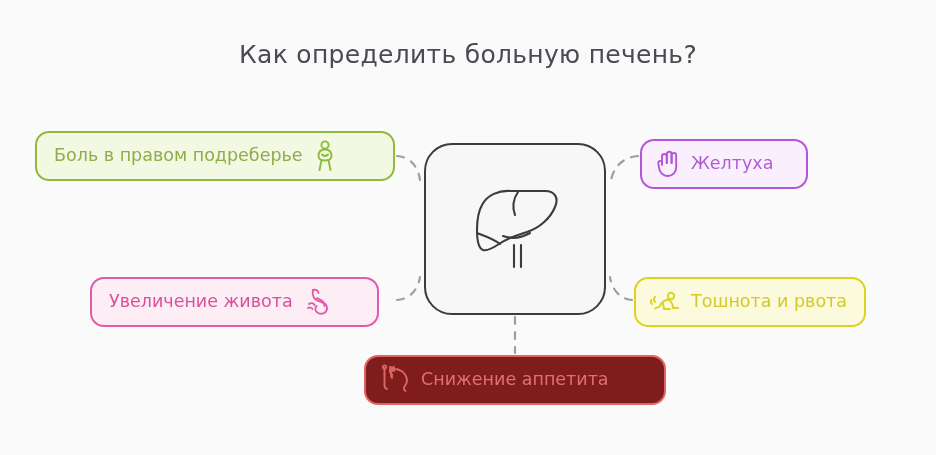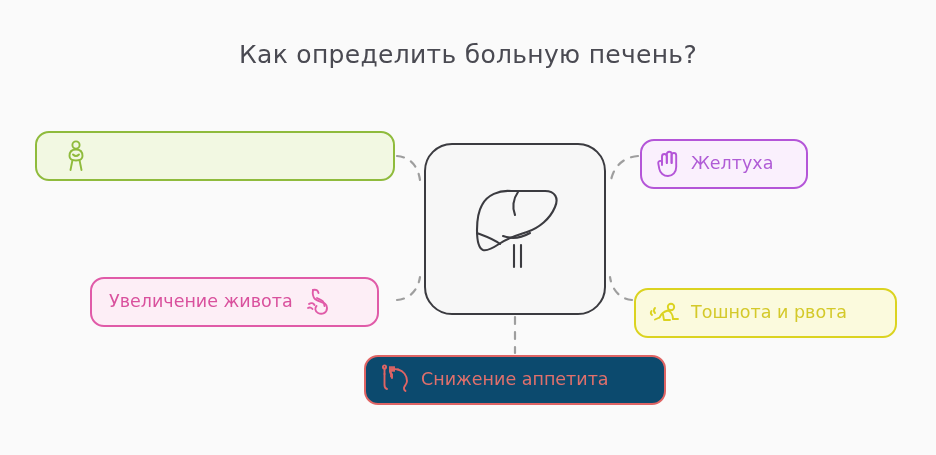--- a/index.html
+++ b/index.html
@@ -93,21 +93,21 @@
   .pill.icon-right { justify-content: flex-start; padding: 0 14px 0 17px; }
   .pill.icon-right .pill-icon { margin-left: 11px; }
   
   .pill.icon-left { justify-content: flex-start; padding: 0 20px 0 13px; }
   .pill.icon-left .pill-icon { margin-right: 10px; }
 
   
   #pill-pain      { left: 35px;  top: 131px; width: 360px; }
   #pill-jaundice  { left: 640px; top: 131px; width: 168px; }
   #pill-belly     { left: 90px; top: 277px; width: 289px; }
-  #pill-nausea    { left: 634px; top: 277px; width: 263px; margin-top: 11px; }
+  #pill-nausea    { left: 634px; top: 277px; width: 232px; }
   #pill-appetite  { left: 364px; top: 355px; width: 302px; }
 </style>
 </head>
 <body>
 
 <div id="stage">
 
   <div id="title">Как определить больную печень?</div>
 
   <svg id="connectors" viewBox="0 0 936 455" xmlns="http://www.w3.org/2000/svg">
@@ -130,20 +130,21 @@
         <path d="M40 55 C 48 58, 58 57, 67 52"></path>
         <path d="M14 52 C 22 55, 31 58, 37 63"></path>
         <path d="M55 11 C 50 18, 49 27, 52 34"></path>
         <path d="M51 64 L 51 86"></path>
         <path d="M58 64 L 58 86"></path>
       </g>
     </svg>
   </div>
 
   <div class="pill icon-right" id="pill-pain" style="border-color:#8fbb3c; background:#f2f8e2; color:#8fad49;">
+    <span class="pill-label">Боль в правом подреберье</span>
     <span class="pill-icon">
       <svg width="22" height="32" viewBox="0 0 22 32" xmlns="http://www.w3.org/2000/svg">
         <g fill="none" stroke="#8fbb3c" stroke-width="1.9" stroke-linecap="round" stroke-linejoin="round">
           <circle cx="11" cy="5" r="3.6"></circle>
           <path d="M11 9.5 C 6.5 9.5, 4.5 12.5, 4.5 16 C 4.5 19, 7 20.5, 11 20.5
                    C 15 20.5, 17.5 19, 17.5 16 C 17.5 12.5, 15.5 9.5, 11 9.5 Z"></path>
           <path d="M7.5 20 L 5.5 30"></path>
           <path d="M14.5 20 L 16.5 30"></path>
           <path d="M8 14.5 C 10 16.5, 12 16.5, 14 14.5"></path>
         </g>
@@ -195,21 +196,21 @@
           <path d="M10.5 17.5 L 6 19.5"></path>
           <path d="M14 14.5 L 15 20 L 21 20"></path>
           <path d="M6 8 C 4.5 9.5, 4.5 11.5, 6 13"></path>
           <path d="M2.5 11 C 1.5 12.5, 1.8 14, 3 15"></path>
         </g>
       </svg>
     </span>
     <span class="pill-label">Тошнота и рвота</span>
   </div>
 
-  <div class="pill icon-left" id="pill-appetite" style="border-color:#df6464; background:#0c4a6e; color:#e0706c;">
+  <div class="pill icon-left" id="pill-appetite" style="border-color:#df6464; background:#7f1d1d; color:#e0706c;">
     <span class="pill-icon">
       <svg width="32" height="32" viewBox="0 0 32 32" xmlns="http://www.w3.org/2000/svg">
         <g fill="none" stroke="#df6464" stroke-width="1.9" stroke-linecap="round" stroke-linejoin="round">
           <path d="M19 5.5 C 24.5 7, 28 11.5, 28 17 C 28 19.5, 26.5 21, 25.5 22.5
                    C 24.5 24, 25 26, 26.5 27"></path>
           <path d="M19 5.5 C 16 4.8, 13.5 5.2, 11.5 6.5"></path>
           <path d="M11.5 6.5 C 11.5 6.5, 12.5 10, 12 12.5"></path>
           <path d="M5.5 4.5 L 5.5 10"></path>
           <circle cx="5.5" cy="3" r="1.6"></circle>
           <path d="M5.5 10 L 5.5 21 C 5.5 23, 6.5 24.5, 8 25"></path>

